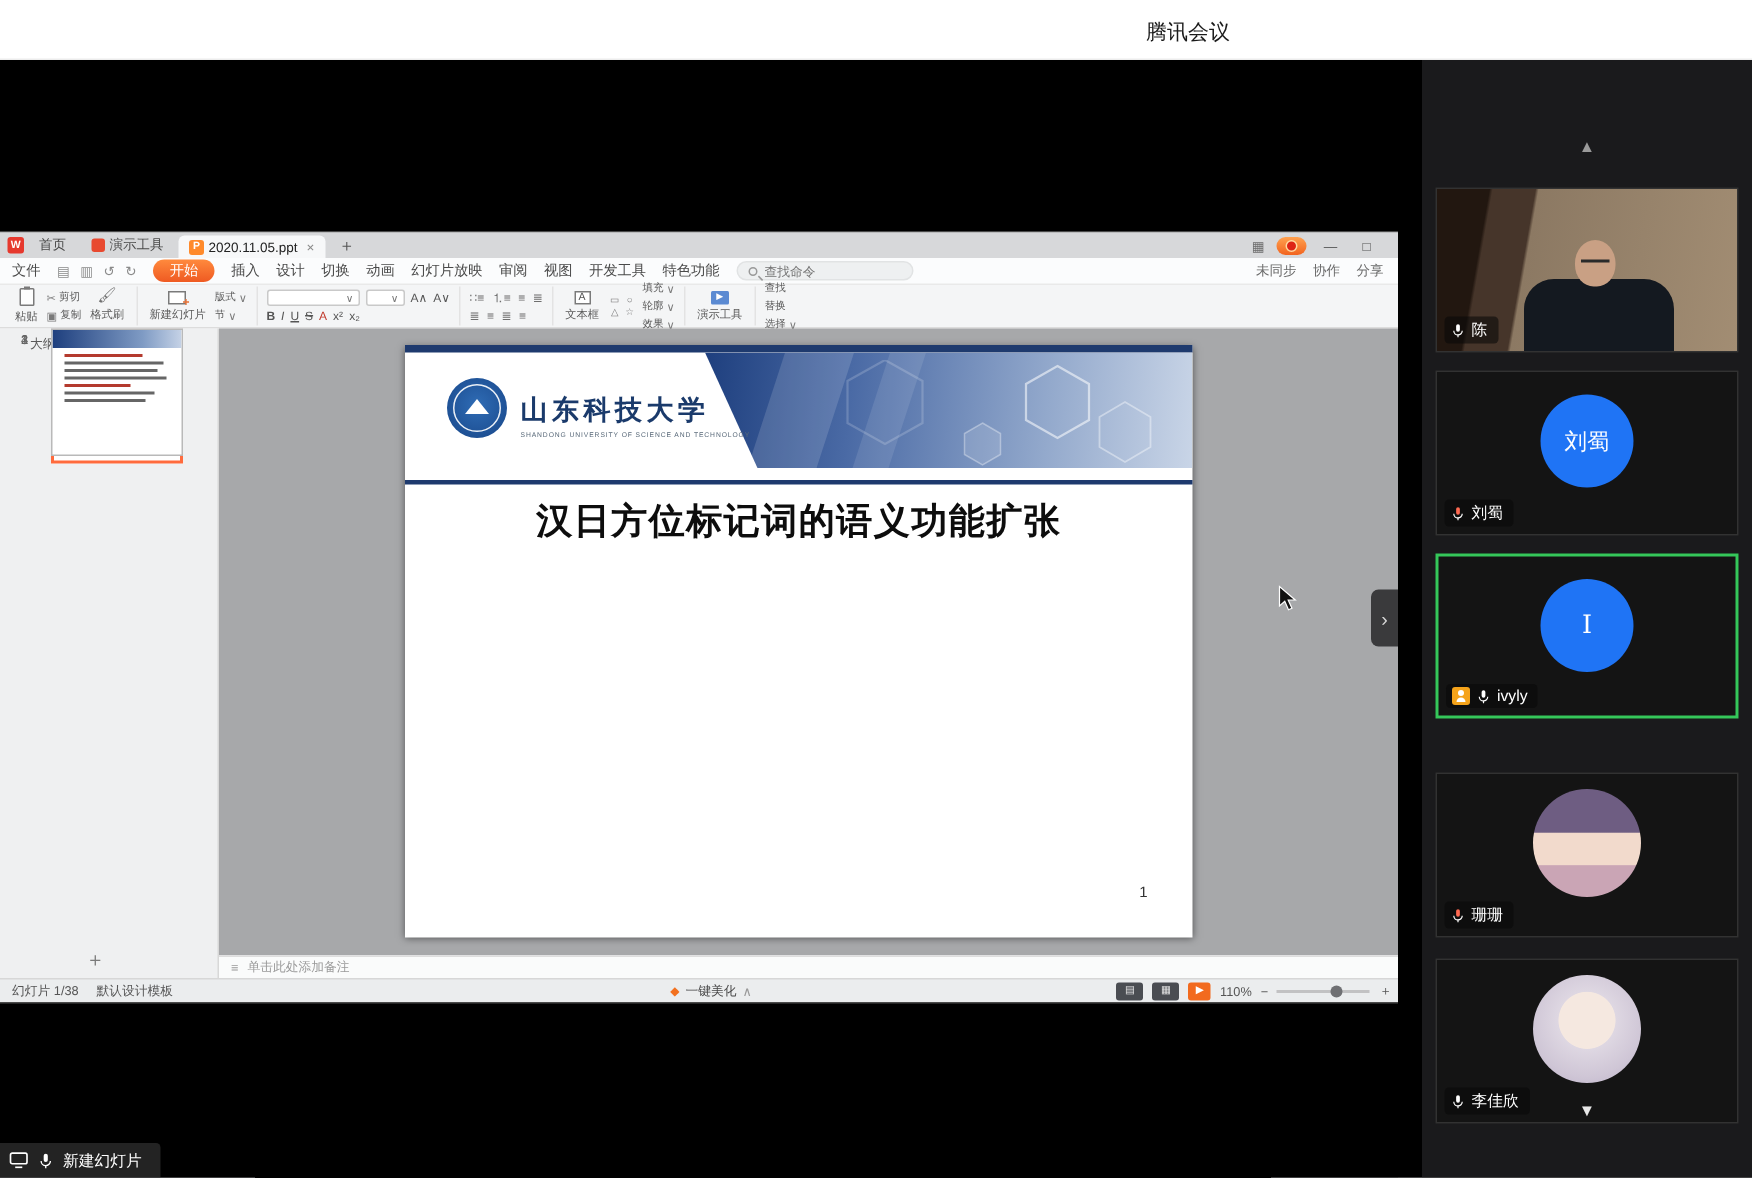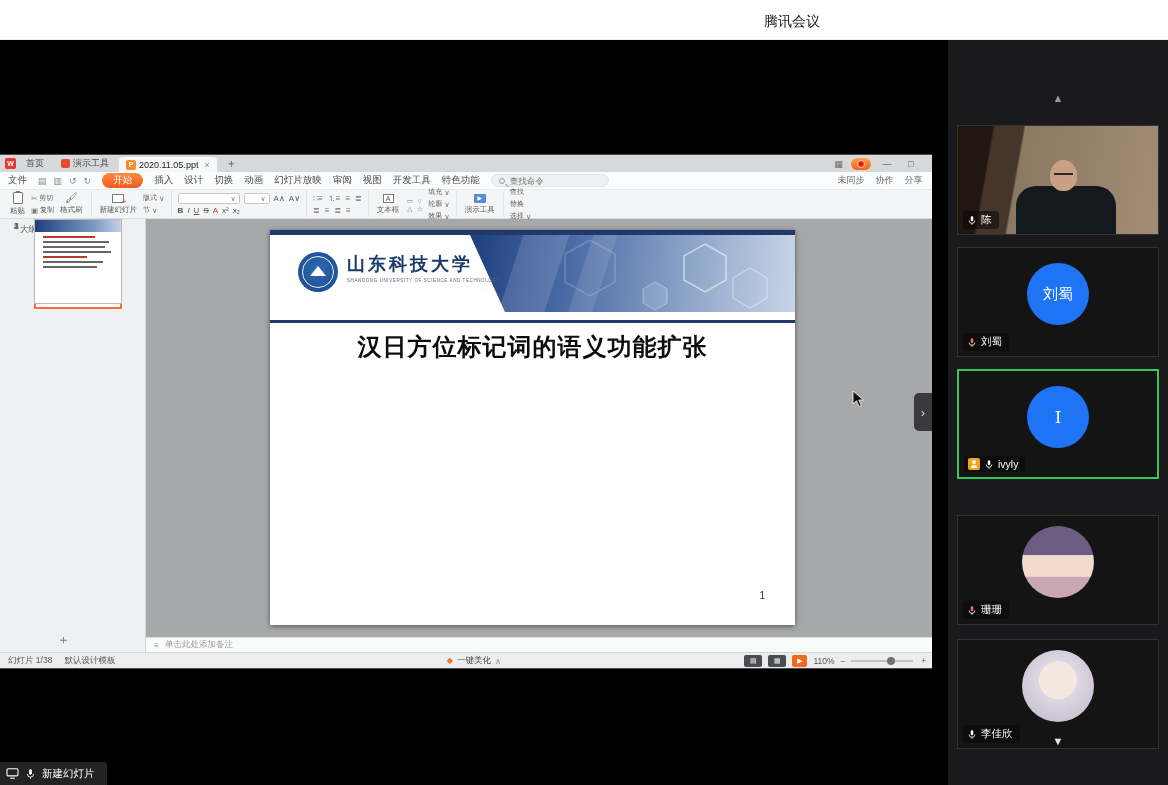--- a/index.html
+++ b/index.html
@@ -80,21 +80,21 @@
   
   .canvas { position:absolute; left:146px; top:64px; width:788px; height:418px; background:#a7a8aa; overflow:hidden; }
   .slide { position:absolute; left:124px; top:11px; width:525px; height:395px; background:#fff; box-shadow:0 1px 5px rgba(0,0,0,.5); }
   .s-topbar { position:absolute; left:0; top:0; width:100%; height:5px; background:#1e3a6e; }
   .s-band { position:absolute; left:200px; top:5px; width:325px; height:77px;
             background:linear-gradient(95deg,#1e3f7e 0%,#4a6aa5 30%,#93a9cc 70%,#c9d5e7 100%);
             clip-path:polygon(0 0,100% 0,100% 100%,35px 100%); overflow:hidden; }
   .s-band::after { content:""; position:absolute; left:40px; top:-5px; width:46px; height:120%; background:rgba(255,255,255,.14); transform:skewX(-18deg); }
   .s-band::before { content:""; position:absolute; left:110px; top:-5px; width:24px; height:120%; background:rgba(255,255,255,.10); transform:skewX(-18deg); }
   .hexes { position:absolute; right:0; top:5px; }
-  .s-logo { position:absolute; left:28px; top:22px; display:flex; align-items:flex-start; gap:9px; }
+  .s-logo { position:absolute; left:28px; top:22px; display:flex; align-items:flex-end; gap:9px; }
   .logo-c { width:40px; height:40px; border-radius:50%; background:radial-gradient(circle at 50% 45%,#2f6cb5 0%,#1d4f93 75%); position:relative; flex:none; }
   .logo-c::before { content:""; position:absolute; inset:4px; border:1.5px solid rgba(255,255,255,.9); border-radius:50%; }
   .logo-c::after { content:""; position:absolute; left:12px; top:14px; width:16px; height:10px; background:#fff; clip-path:polygon(50% 0,100% 100%,0 100%); }
   .uni-cn { font-size:18px; font-weight:bold; color:#1a3a6b; letter-spacing:3px; font-family:"DejaVu Serif","Liberation Serif",serif; }
   .uni-en { font-size:4.5px; letter-spacing:.6px; color:#5a6a7a; margin-top:2px; white-space:nowrap; }
   .s-rule { position:absolute; left:0; top:90px; width:100%; height:3px; background:#1e3a6e; }
   .s-title { position:absolute; left:0; top:101px; width:100%; text-align:center; font-size:24px; font-weight:bold; color:#0d0d0d; letter-spacing:1px; }
   .s-body { position:absolute; left:152px; top:264px; font-size:21px; font-weight:bold; color:#1a1a1a; line-height:26px; font-family:"DejaVu Serif","Liberation Serif",serif; }
   .s-num { position:absolute; right:30px; bottom:24px; font-size:10px; color:#333; }
 

